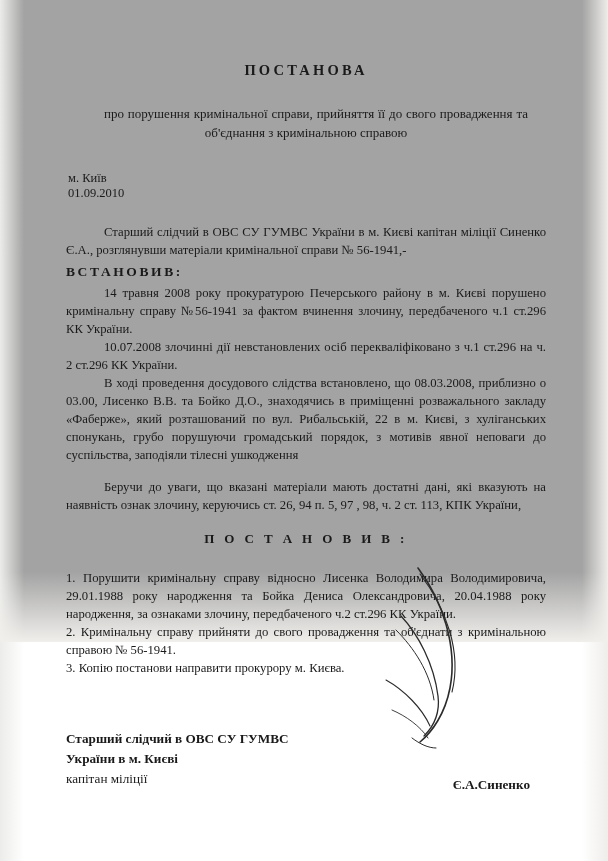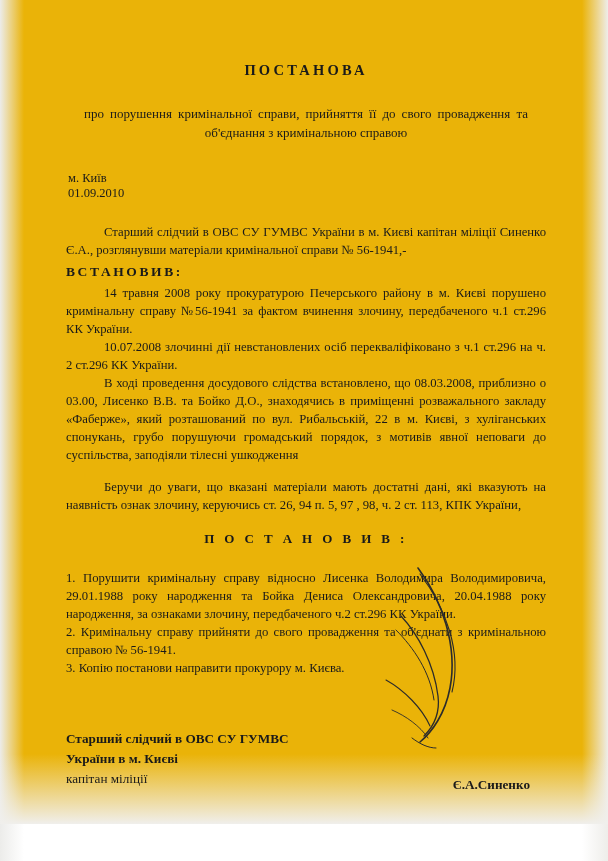--- a/index.html
+++ b/index.html
@@ -12,22 +12,22 @@
     height: 861px;
     font-family: "Liberation Serif", serif;
     color: #1a1a1a;
     position: relative;
     overflow: hidden;
   }
   .page {
     position: absolute;
     left: 0; top: 0;
     width: 608px;
-    height: 824px;
-    background: #eab308;
+    height: 642px;
+    background: #a3a3a3;
   }
   
   .paper-edge-left {
     position: absolute;
     left: 0; top: 0; width: 24px; height: 861px;
     background: linear-gradient(to right, #ececea, rgba(255,255,255,0));
     pointer-events: none;
   }
   .paper-edge-right {
     position: absolute;
@@ -60,20 +60,21 @@
     text-align-last: center;
     font-size: 13px;
     line-height: 1.45;
     margin-top: 26px;
     padding: 0 18px;
   }
   .subtitle .l1 {
     display: block;
     text-align: justify;
     text-align-last: justify;
+    margin-left: 20px;
   }
   .subtitle .l2 {
     display: block;
     text-align: center;
   }
   .meta-row {
     display: flex;
     justify-content: space-between;
     align-items: baseline;
     font-size: 12.5px;

